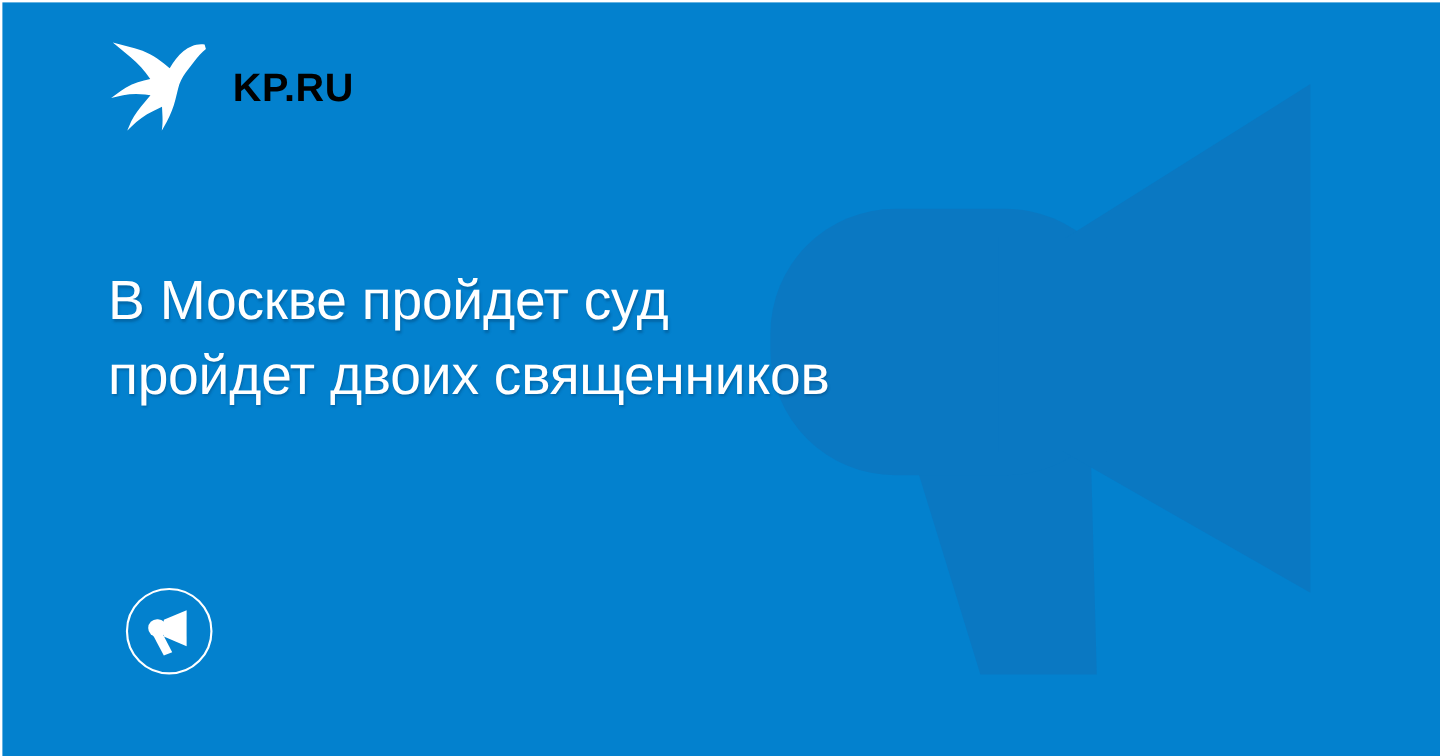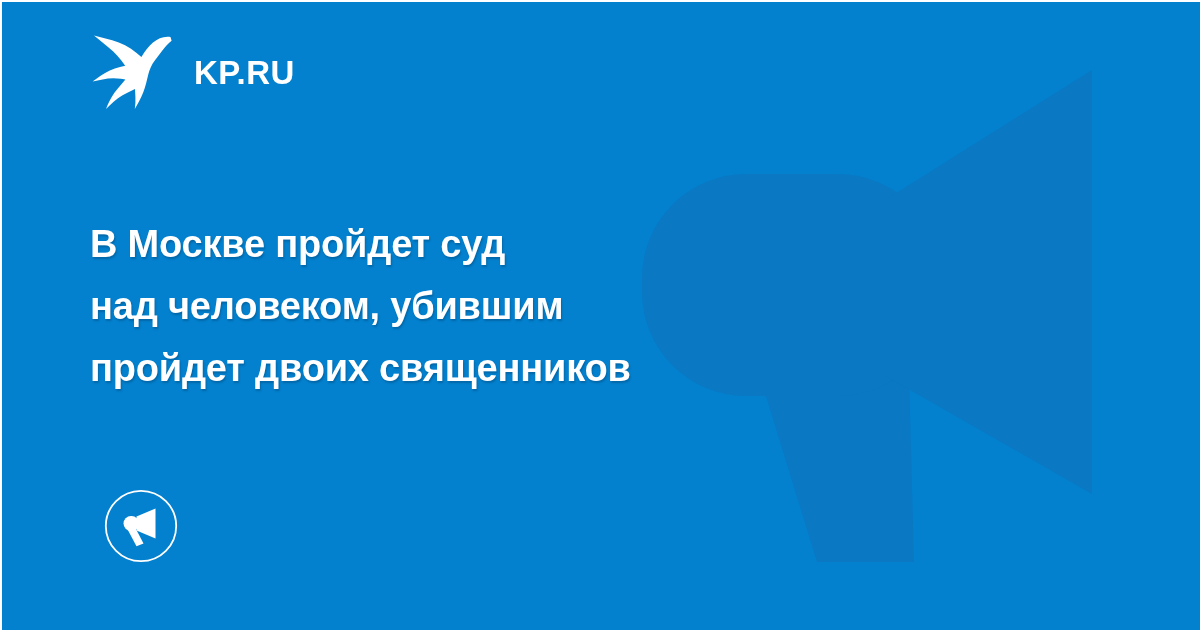--- a/index.html
+++ b/index.html
@@ -46,37 +46,37 @@
     height: 76px;
   }
   .brand-mark {
     width: 80px;
     height: 74px;
     display: block;
     flex: 0 0 auto;
   }
   .brand-name {
     margin-left: 22px;
-    color: #ffffff;
+    color: #000000;
     font-size: 33px;
     font-weight: bold;
     letter-spacing: 0.5px;
     line-height: 1;
     white-space: nowrap;
   }
 
   
   .headline {
     position: absolute;
     left: 88px;
     top: 186px;
     width: 1000px;
     color: #ffffff;
-    font-size: 38px;
-    font-weight: bold;
+    font-size: 46px;
+    font-weight: normal;
     line-height: 62px;
     letter-spacing: -0.2px;
     text-shadow: 1px 2px 2px rgba(0, 50, 90, 0.32);
   }
   .headline-line {
     display: block;
     white-space: nowrap;
   }
 
   
@@ -139,21 +139,20 @@
                C57.6 34.1 59.8 29.5 62.8 25.5
                L70.0 16.0
                C72.8 12.2 76.0 8.8 79.6 5.8
                Z"></path>
     </svg>
     <div class="brand-name">KP.RU</div>
   </div>
 
   <h1 class="headline">
     <span class="headline-line">В Москве пройдет суд</span>
-    <span class="headline-line">над человеком, убившим</span>
     <span class="headline-line">пройдет двоих священников</span>
   </h1>
 
   <div class="badge">
     <svg viewBox="0 0 74 74" aria-hidden="true">
       <circle cx="37" cy="37" r="35.2" fill="none" stroke="#ffffff" stroke-width="1.8"></circle>
 
       <path fill="#ffffff" d="M32.5 27.5 L51.5 19.5 L51.5 49.5 L32.5 41.5 Z"></path>
 
       <rect x="19.5" y="27.0" width="15.5" height="14.8" rx="7.4" ry="7.4" fill="#ffffff"></rect>

